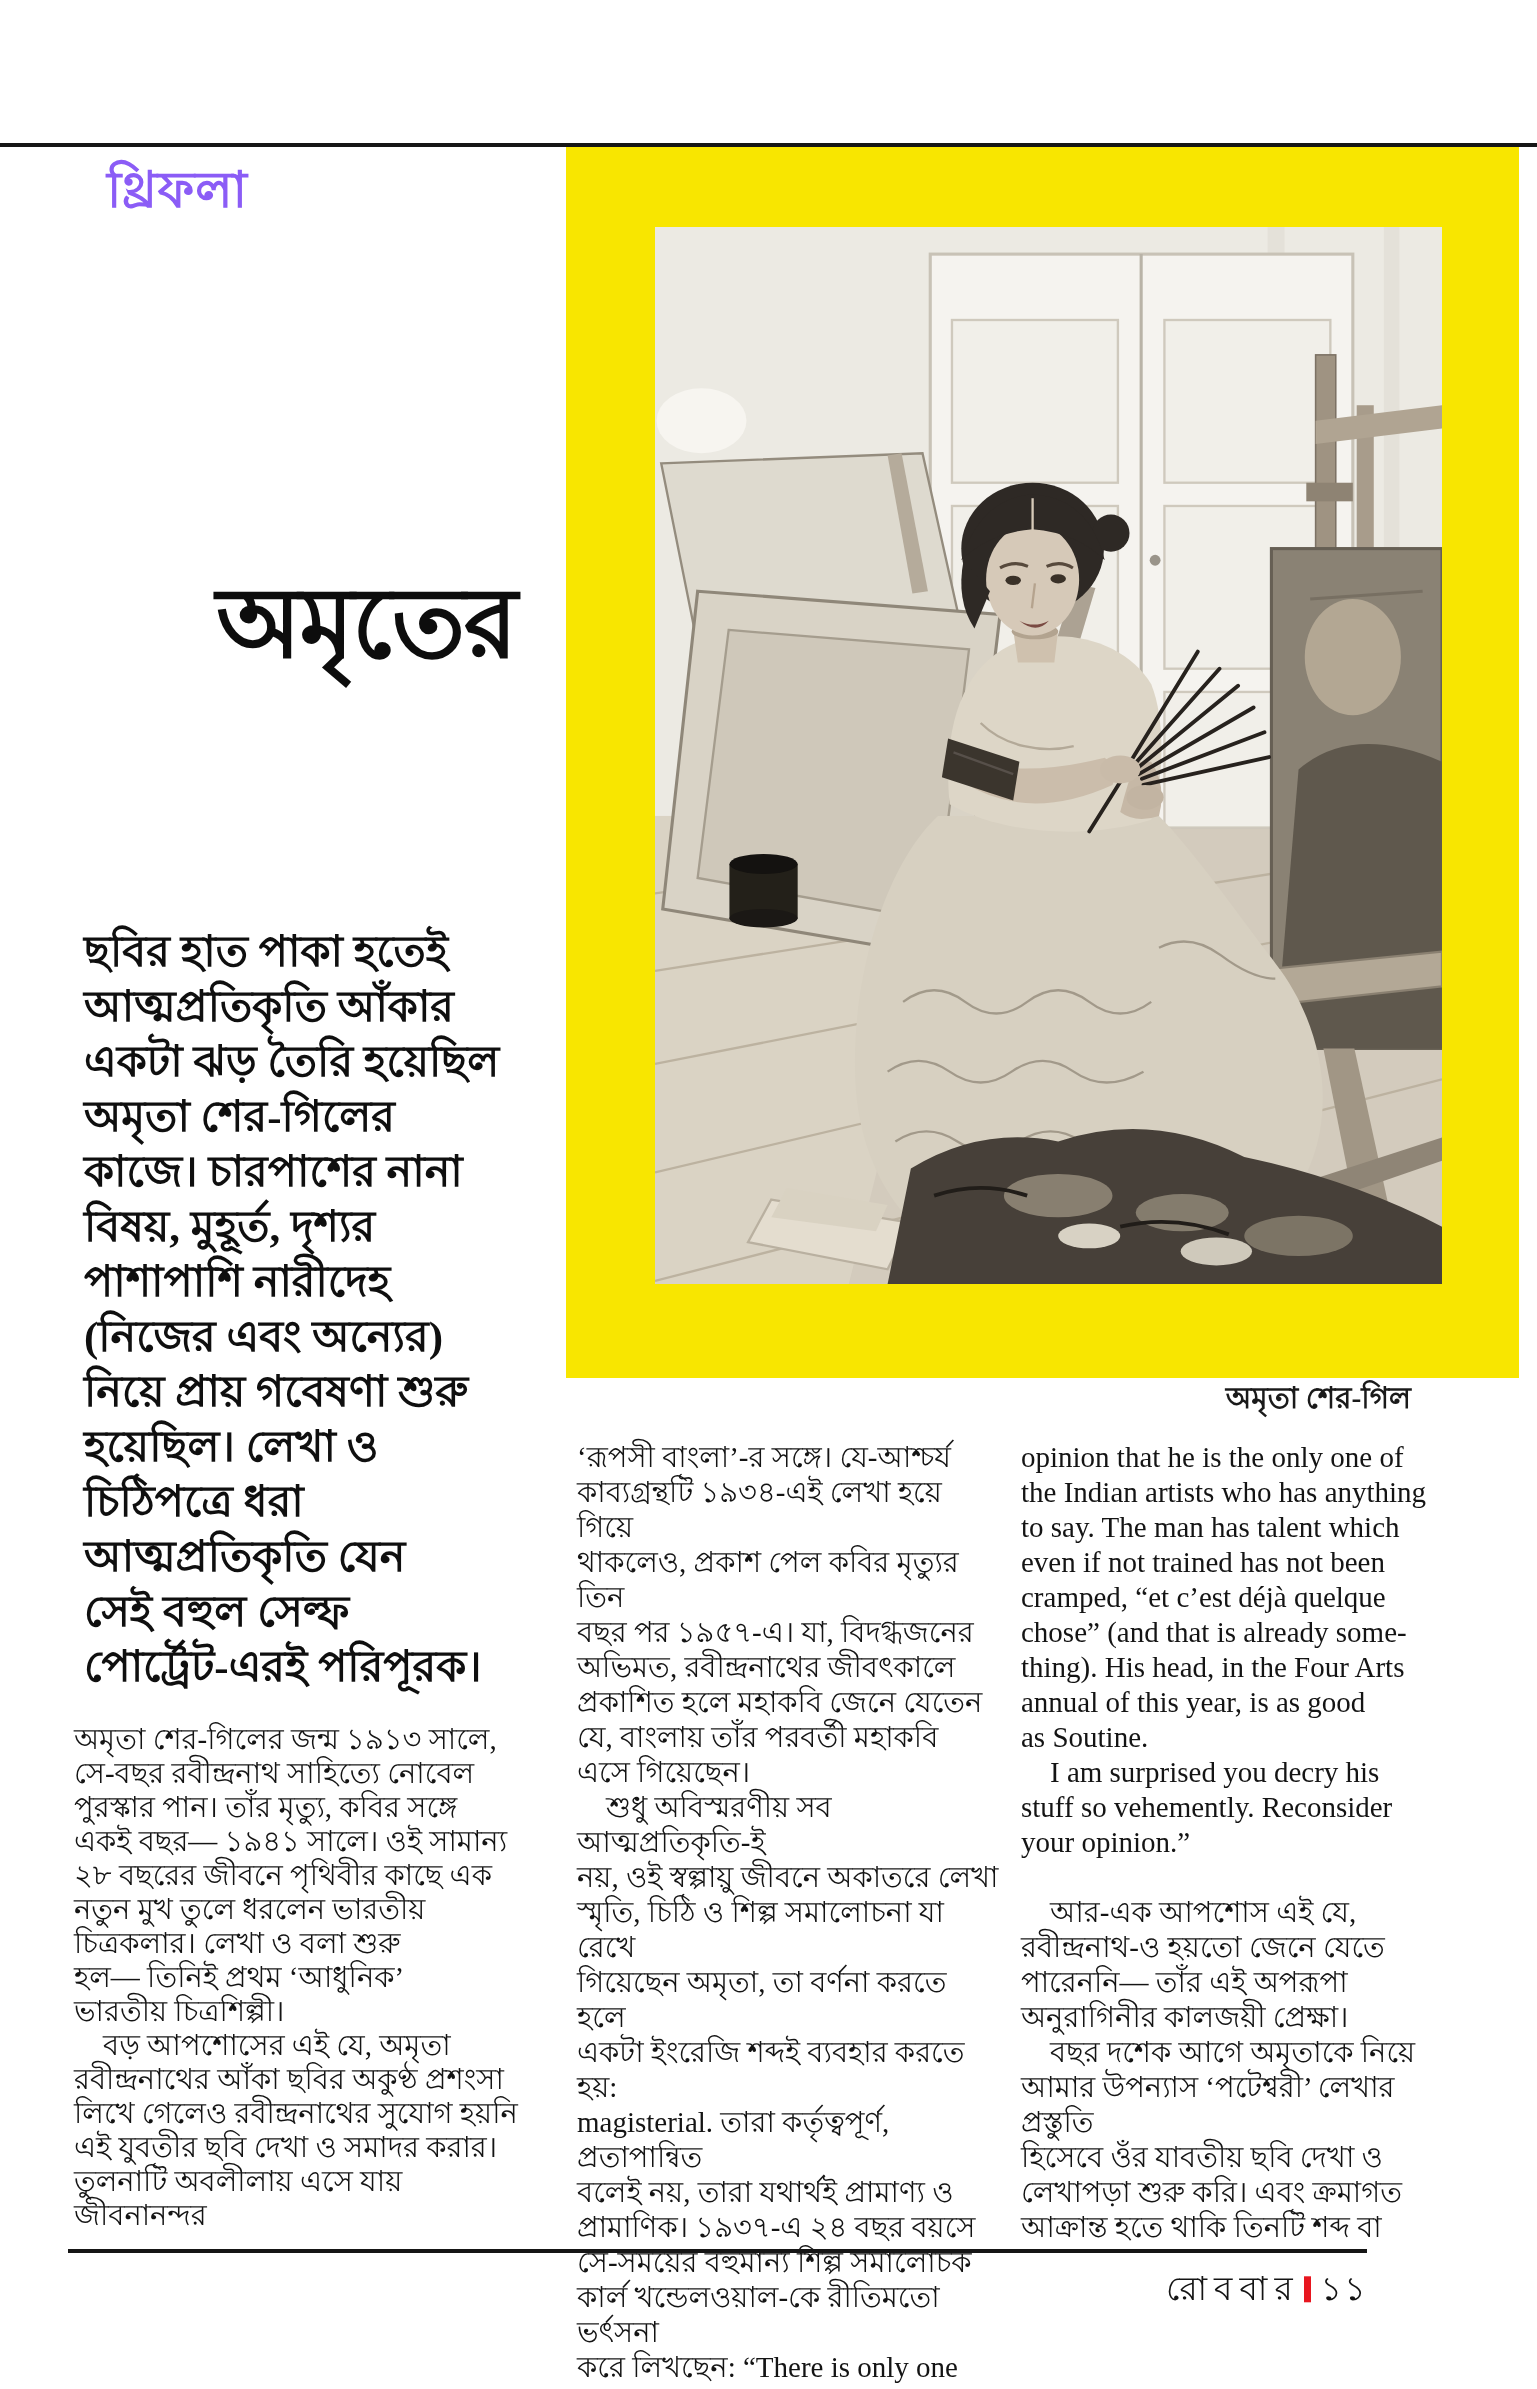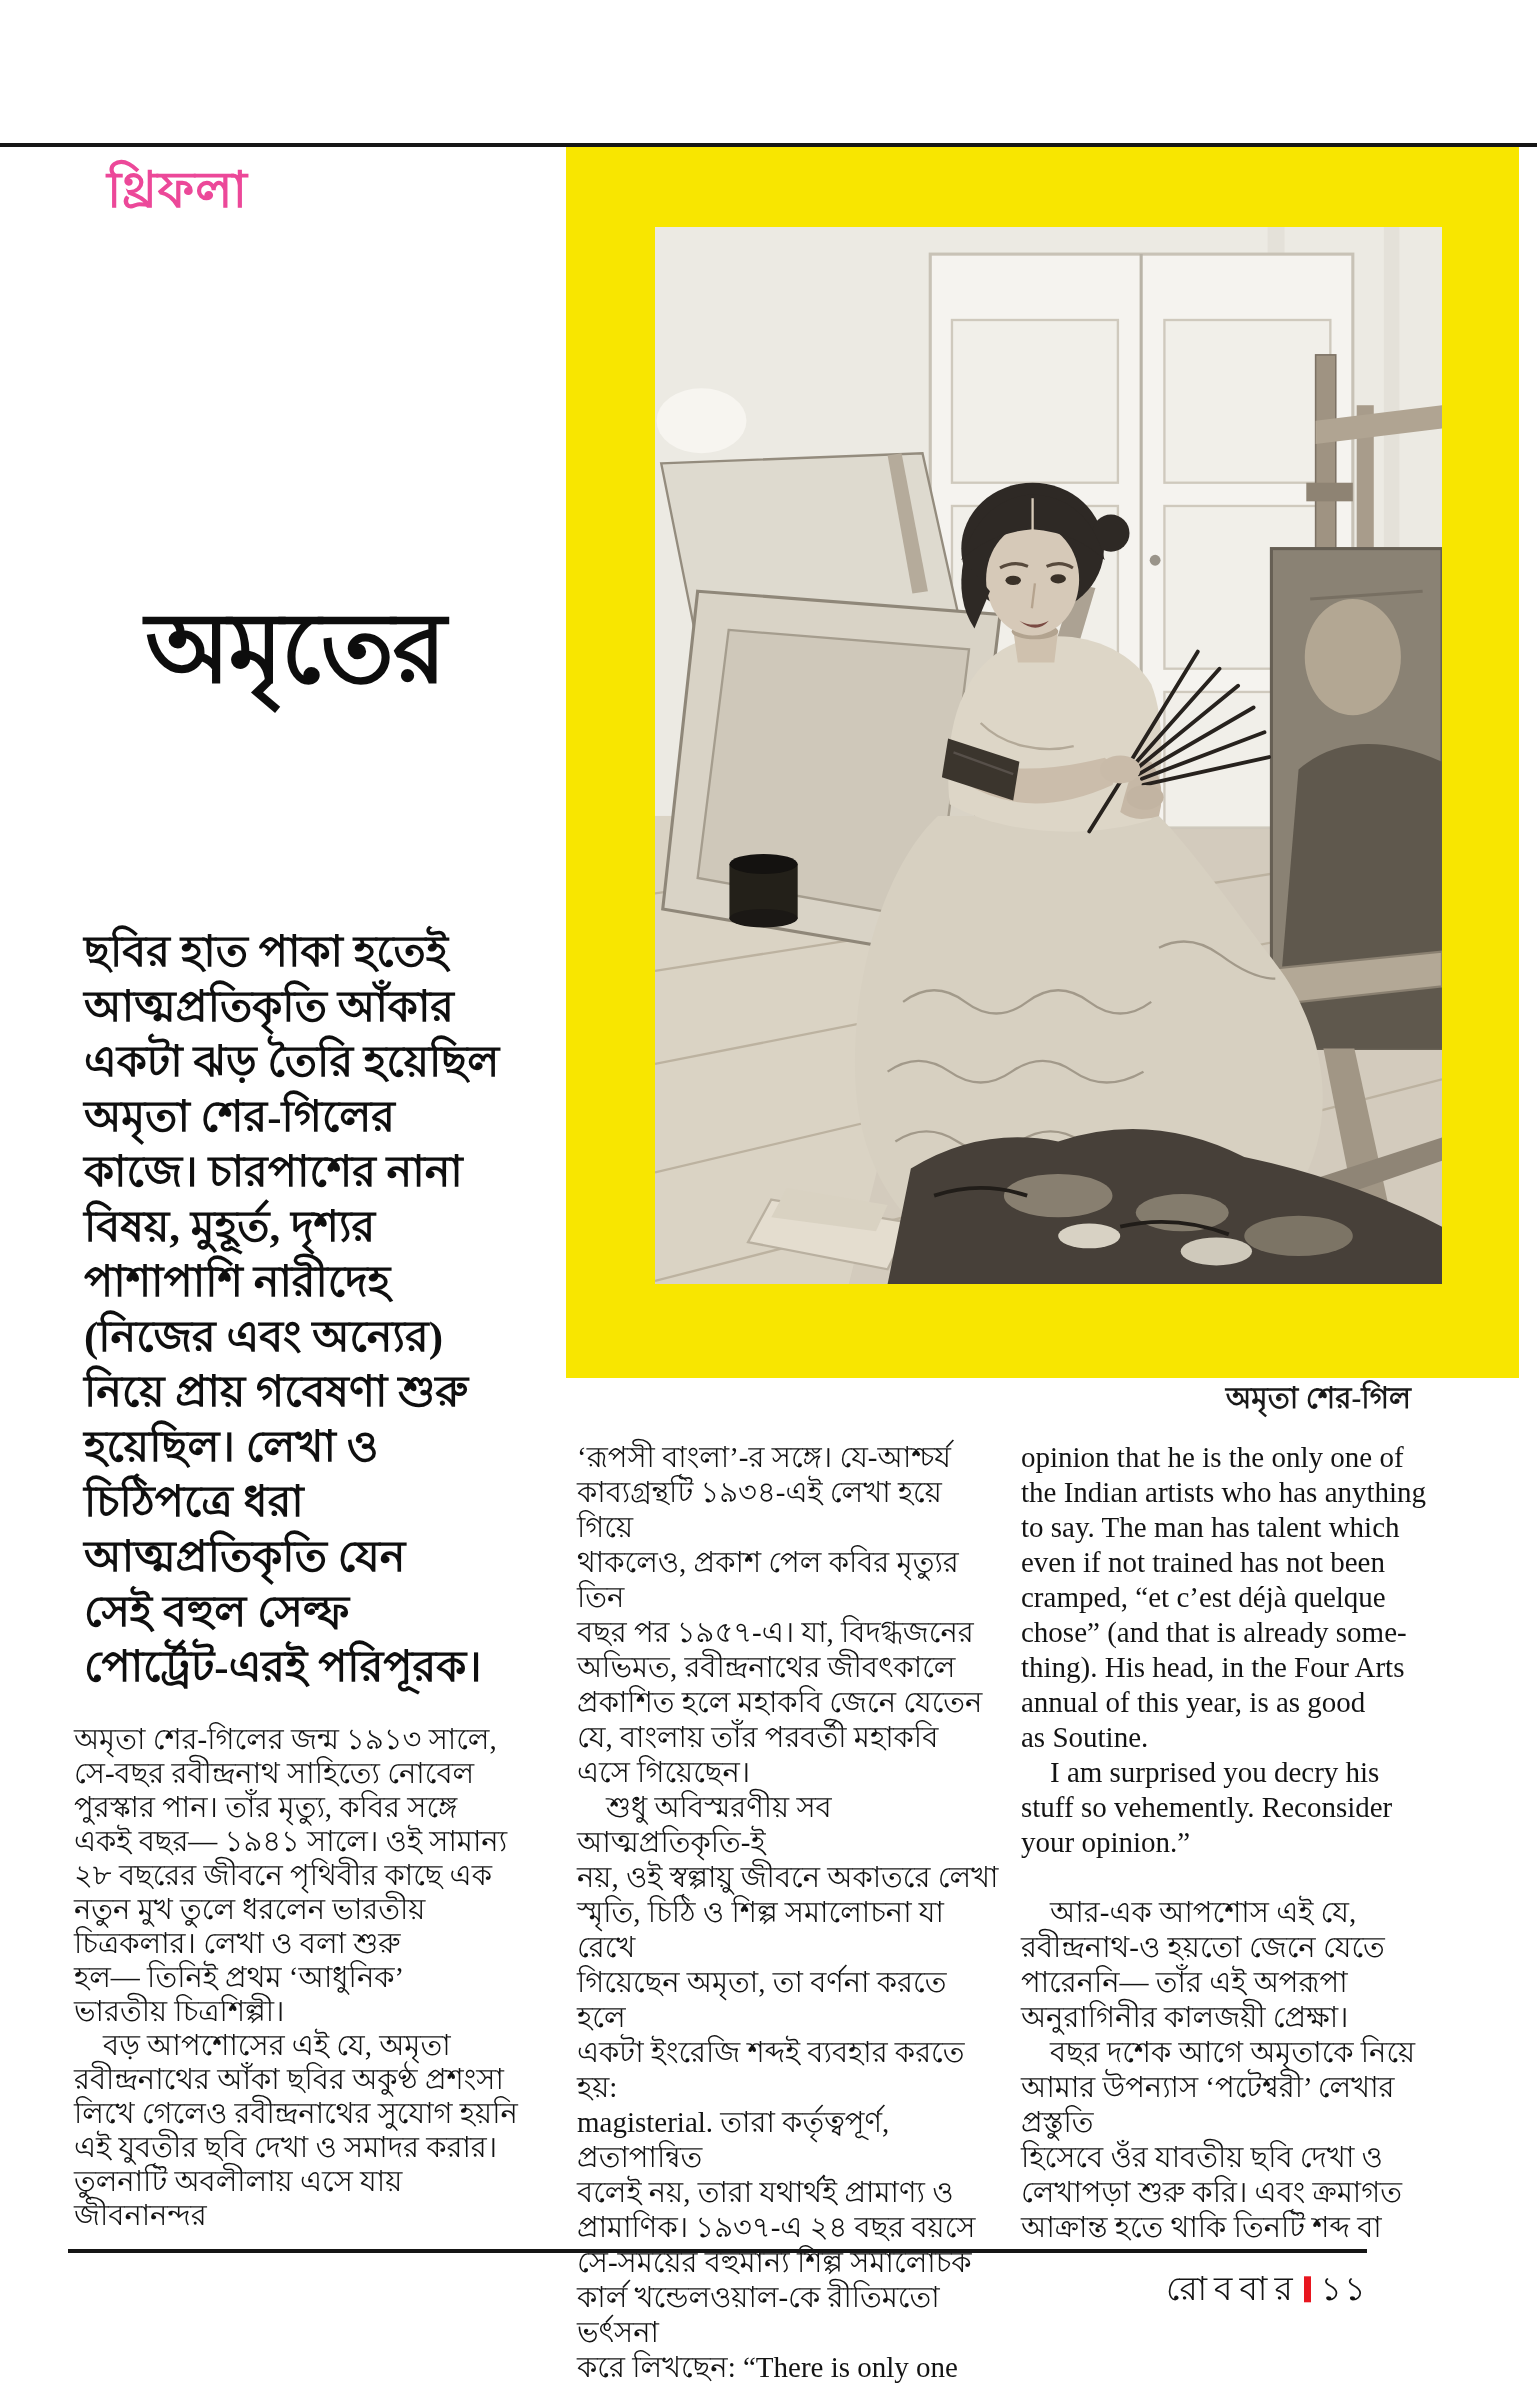--- a/index.html
+++ b/index.html
@@ -4,37 +4,37 @@
 <style>
   html,body{margin:0;padding:0;}
   body{
     width:1538px;height:2389px;position:relative;background:#ffffff;
     font-family:"Liberation Serif","DejaVu Serif",serif;color:#111111;
     overflow:hidden;
   }
   .top-rule{position:absolute;left:0;top:143px;width:1538px;height:3.9px;background:#161616;}
   .section-label{
     position:absolute;left:107px;top:152px;width:434px;
-    font-size:50px;font-weight:bold;letter-spacing:0.8px;color:#ec4899;
+    font-size:50px;font-weight:bold;letter-spacing:0.8px;color:#8b5cf6;
   }
   .yellow-block{
     position:absolute;left:566px;top:147px;width:953px;height:1231px;
     background:#F8E600;
   }
   .photo-frame{
     position:absolute;left:655px;top:227px;width:787px;height:1057px;
     overflow:hidden;background:#ece9e2;
   }
   .photo-frame svg{display:block;width:100%;height:100%;}
   .photo-caption{
     position:absolute;left:930px;top:1375px;width:481px;
     text-align:right;font-size:29.5px;font-weight:bold;color:#1a1a1a;
   }
   .headline-block{
-    position:absolute;left:74px;top:591px;width:442px;text-align:center;
+    position:absolute;left:74px;top:566px;width:442px;text-align:right;
   }
   .headline-line{
     font-size:98px;line-height:116px;font-weight:bold;color:#0d0d0d;
     letter-spacing:-1.6px;white-space:nowrap;
   }
   .byline{
     margin-top:20px;font-size:39px;font-weight:bold;color:#E8161F;white-space:nowrap;
   }
   .standfirst{
     position:absolute;left:84px;top:924px;width:428px;

